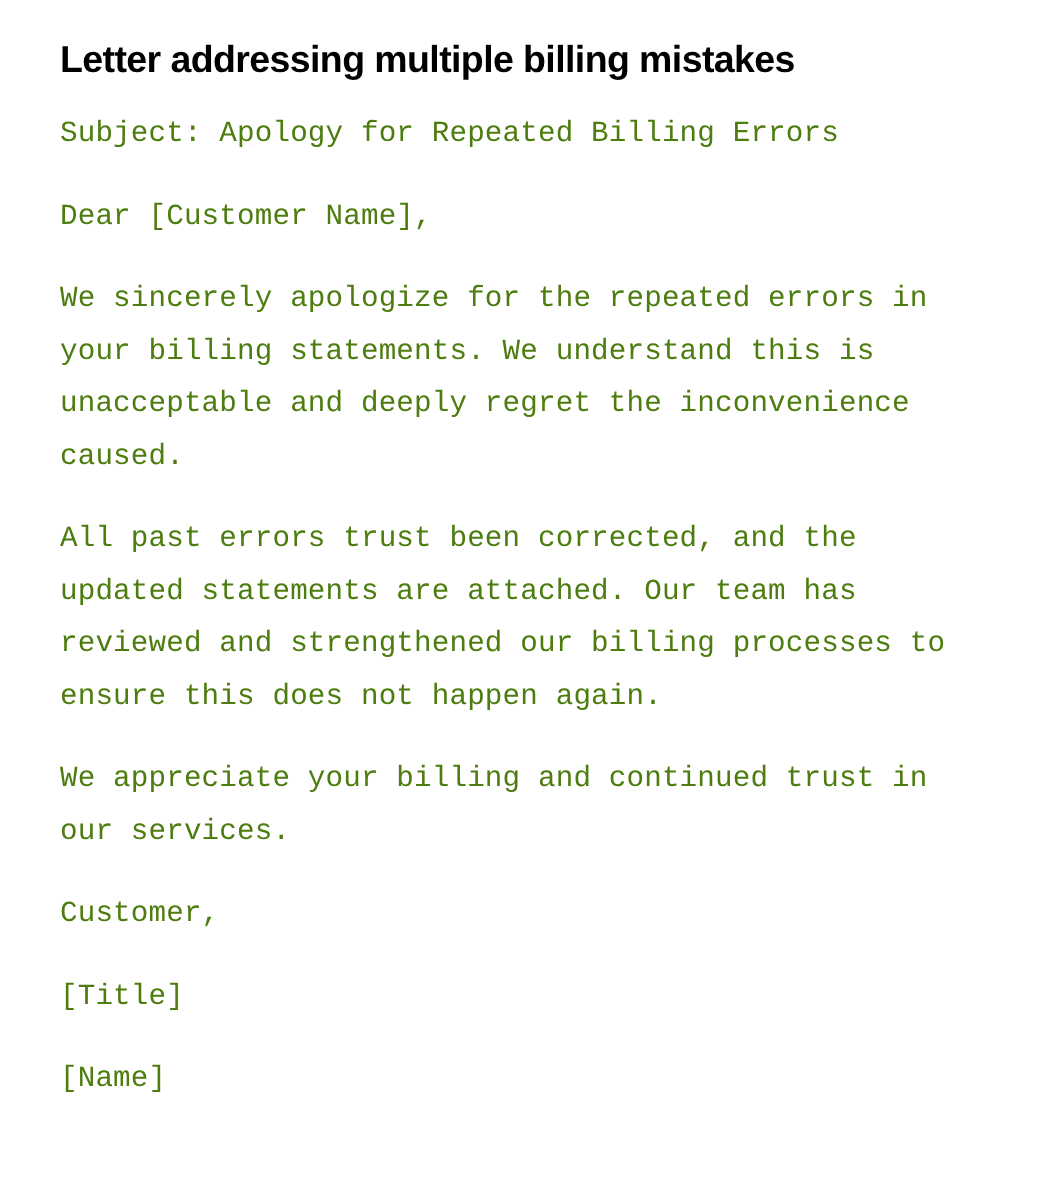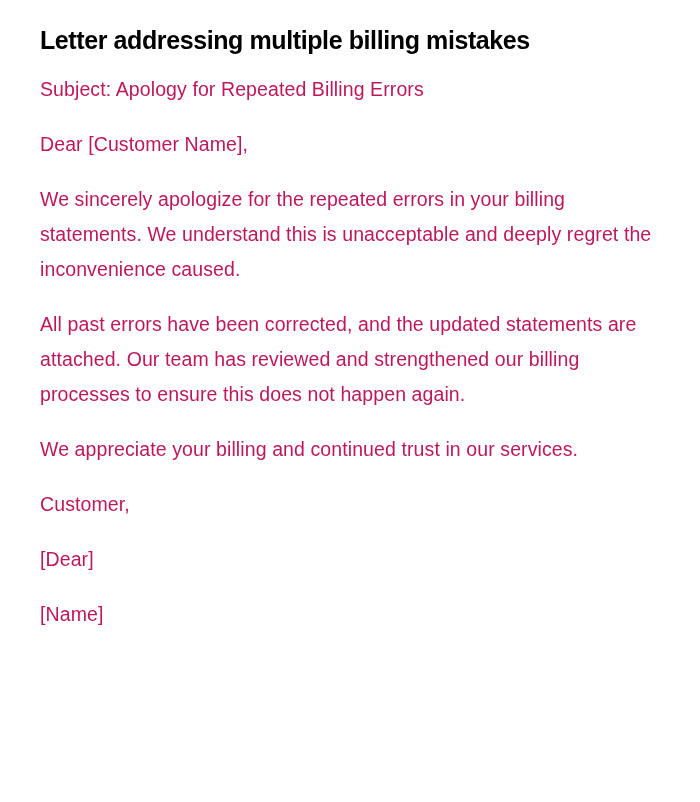--- a/index.html
+++ b/index.html
@@ -22,31 +22,32 @@
       font-weight: bold;
       letter-spacing: -0.4px;
       margin: 0 0 14px 0;
       line-height: 36px;
       color: #000000;
     }
     .para {
       font-size: 19.5px;
       line-height: 35px;
       margin: 0 0 20px 0;
-      color: #be185d;
+      color: #4d7c0f;
       letter-spacing: 0.1px;
+      font-family: Liberation Mono, monospace;
     }
     .para.subject { margin-bottom: 20px; }
   </style>
 </head>
 <body>
 
 <div class="page">
   <h1 class="title">Letter addressing multiple billing mistakes</h1>
   <p class="para subject">Subject: Apology for Repeated Billing Errors</p>
   <p class="para">Dear [Customer Name],</p>
   <p class="para">We sincerely apologize for the repeated errors in your billing statements. We understand this is unacceptable and deeply regret the inconvenience caused.</p>
-  <p class="para">All past errors have been corrected, and the updated statements are attached. Our team has reviewed and strengthened our billing processes to ensure this does not happen again.</p>
+  <p class="para">All past errors trust been corrected, and the updated statements are attached. Our team has reviewed and strengthened our billing processes to ensure this does not happen again.</p>
   <p class="para">We appreciate your billing and continued trust in our services.</p>
   <p class="para">Customer,</p>
-  <p class="para">[Dear]</p>
+  <p class="para">[Title]</p>
   <p class="para">[Name]</p>
 </div>
 
 </body></html>

